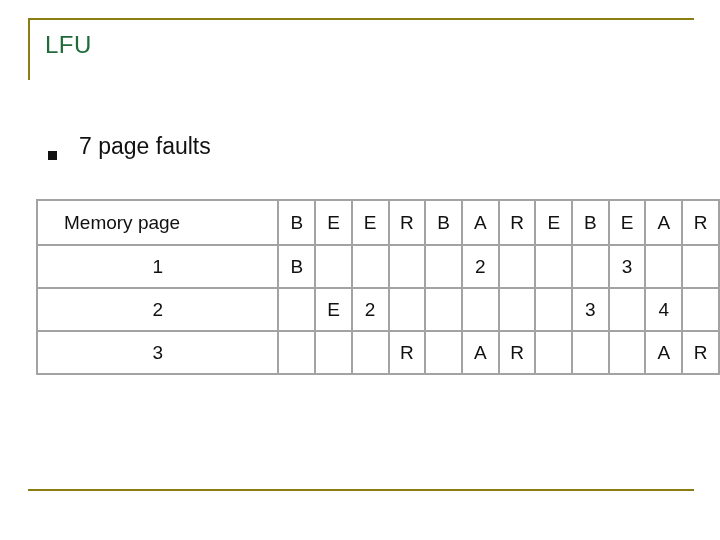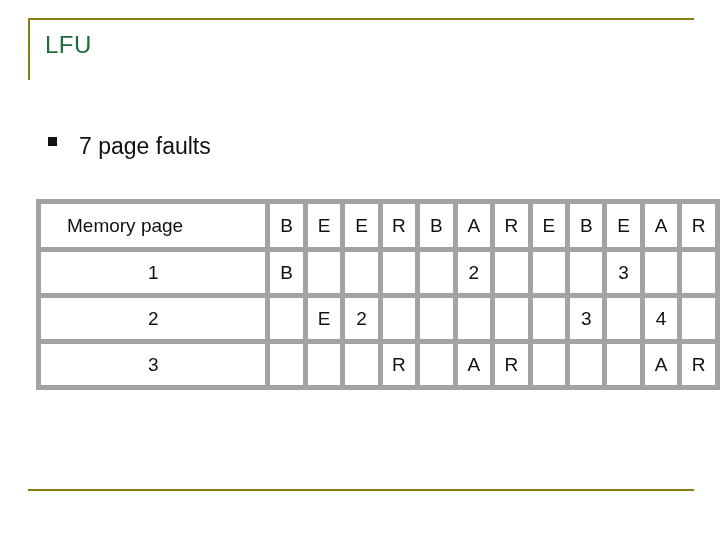--- a/index.html
+++ b/index.html
@@ -51,21 +51,21 @@
     letter-spacing: 0.5px;
     line-height: 1.1;
   }
 
   
   .bullet-row {
     position: absolute;
     left: 48px;
     top: 133px;
     display: flex;
-    align-items: flex-start;
+    align-items: flex-end;
   }
   .bullet-marker {
     width: 9px;
     height: 9px;
     background: #111111;
     margin-right: 22px;
     margin-top: 4px;
     flex: 0 0 auto;
   }
   .bullet-text {
@@ -75,21 +75,21 @@
 
   
   .mem-table {
     position: absolute;
     left: 36px;
     top: 199px;
     border-collapse: collapse;
     table-layout: fixed;
   }
   .mem-table td {
-    border: 5px solid #a3a3a3;
+    border: 2px solid #a3a3a3;
     height: 41px;
     text-align: center;
     vertical-align: middle;
     font-size: 19px;
     color: #111111;
     padding: 0;
   }
   .mem-table .rowhead {
     width: 222px;
     font-size: 19px;

